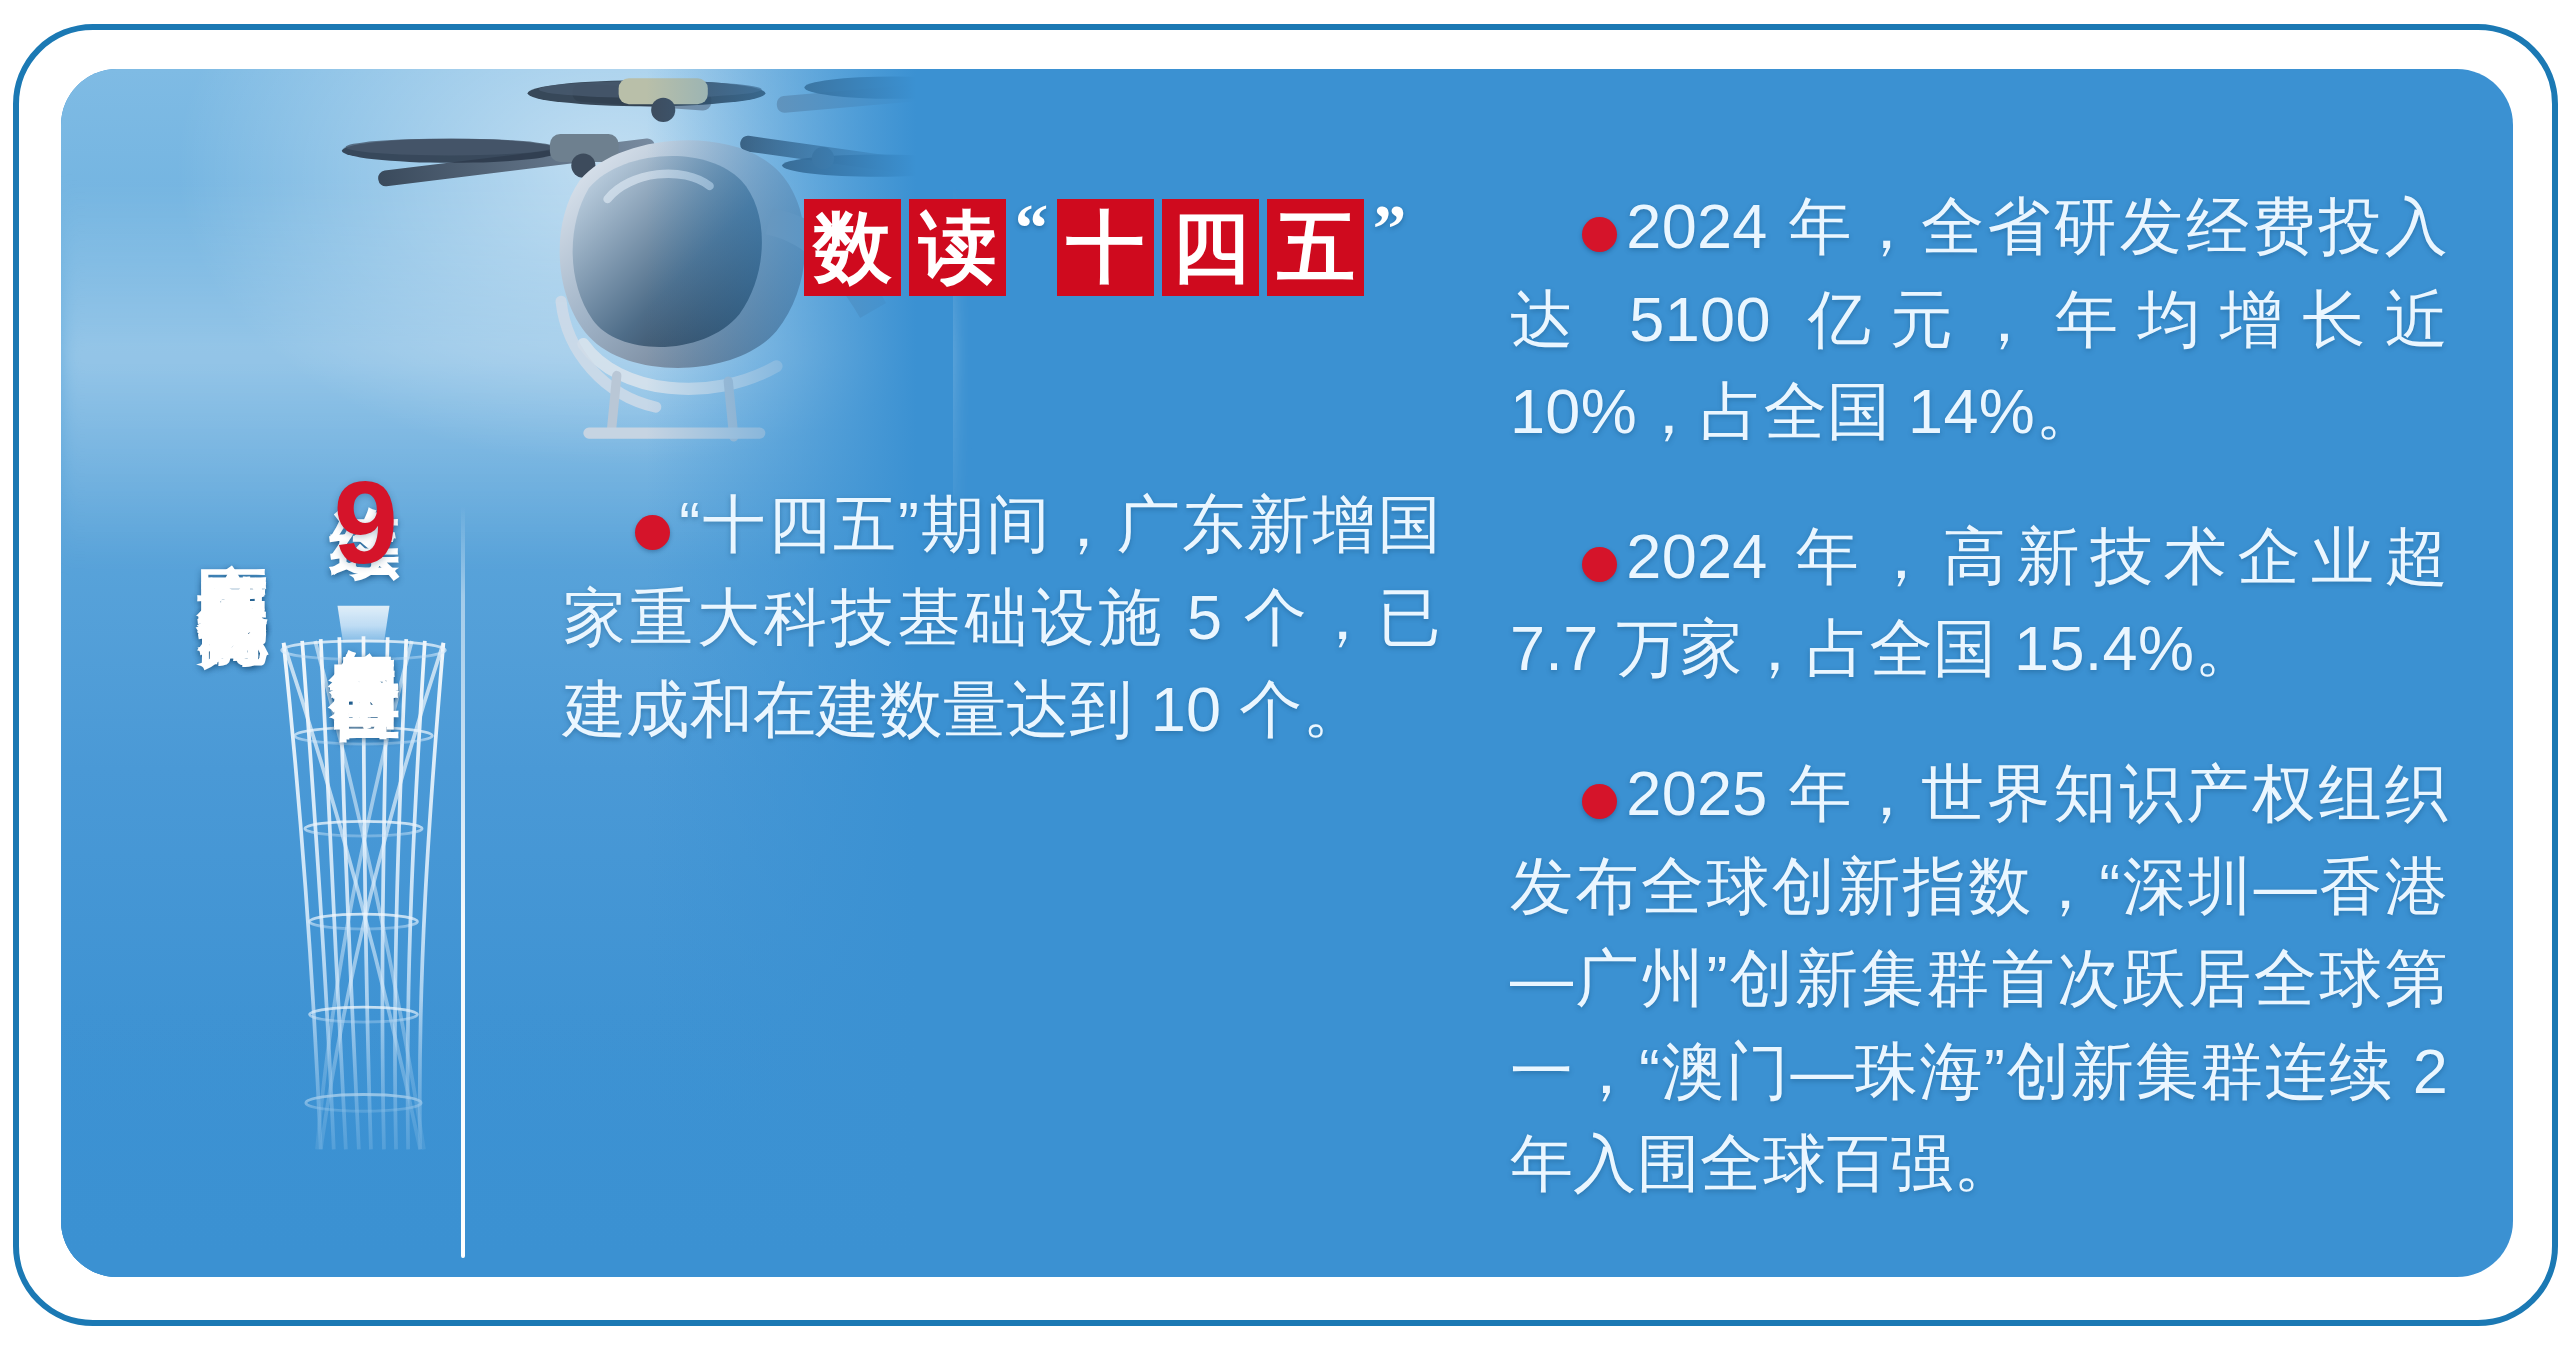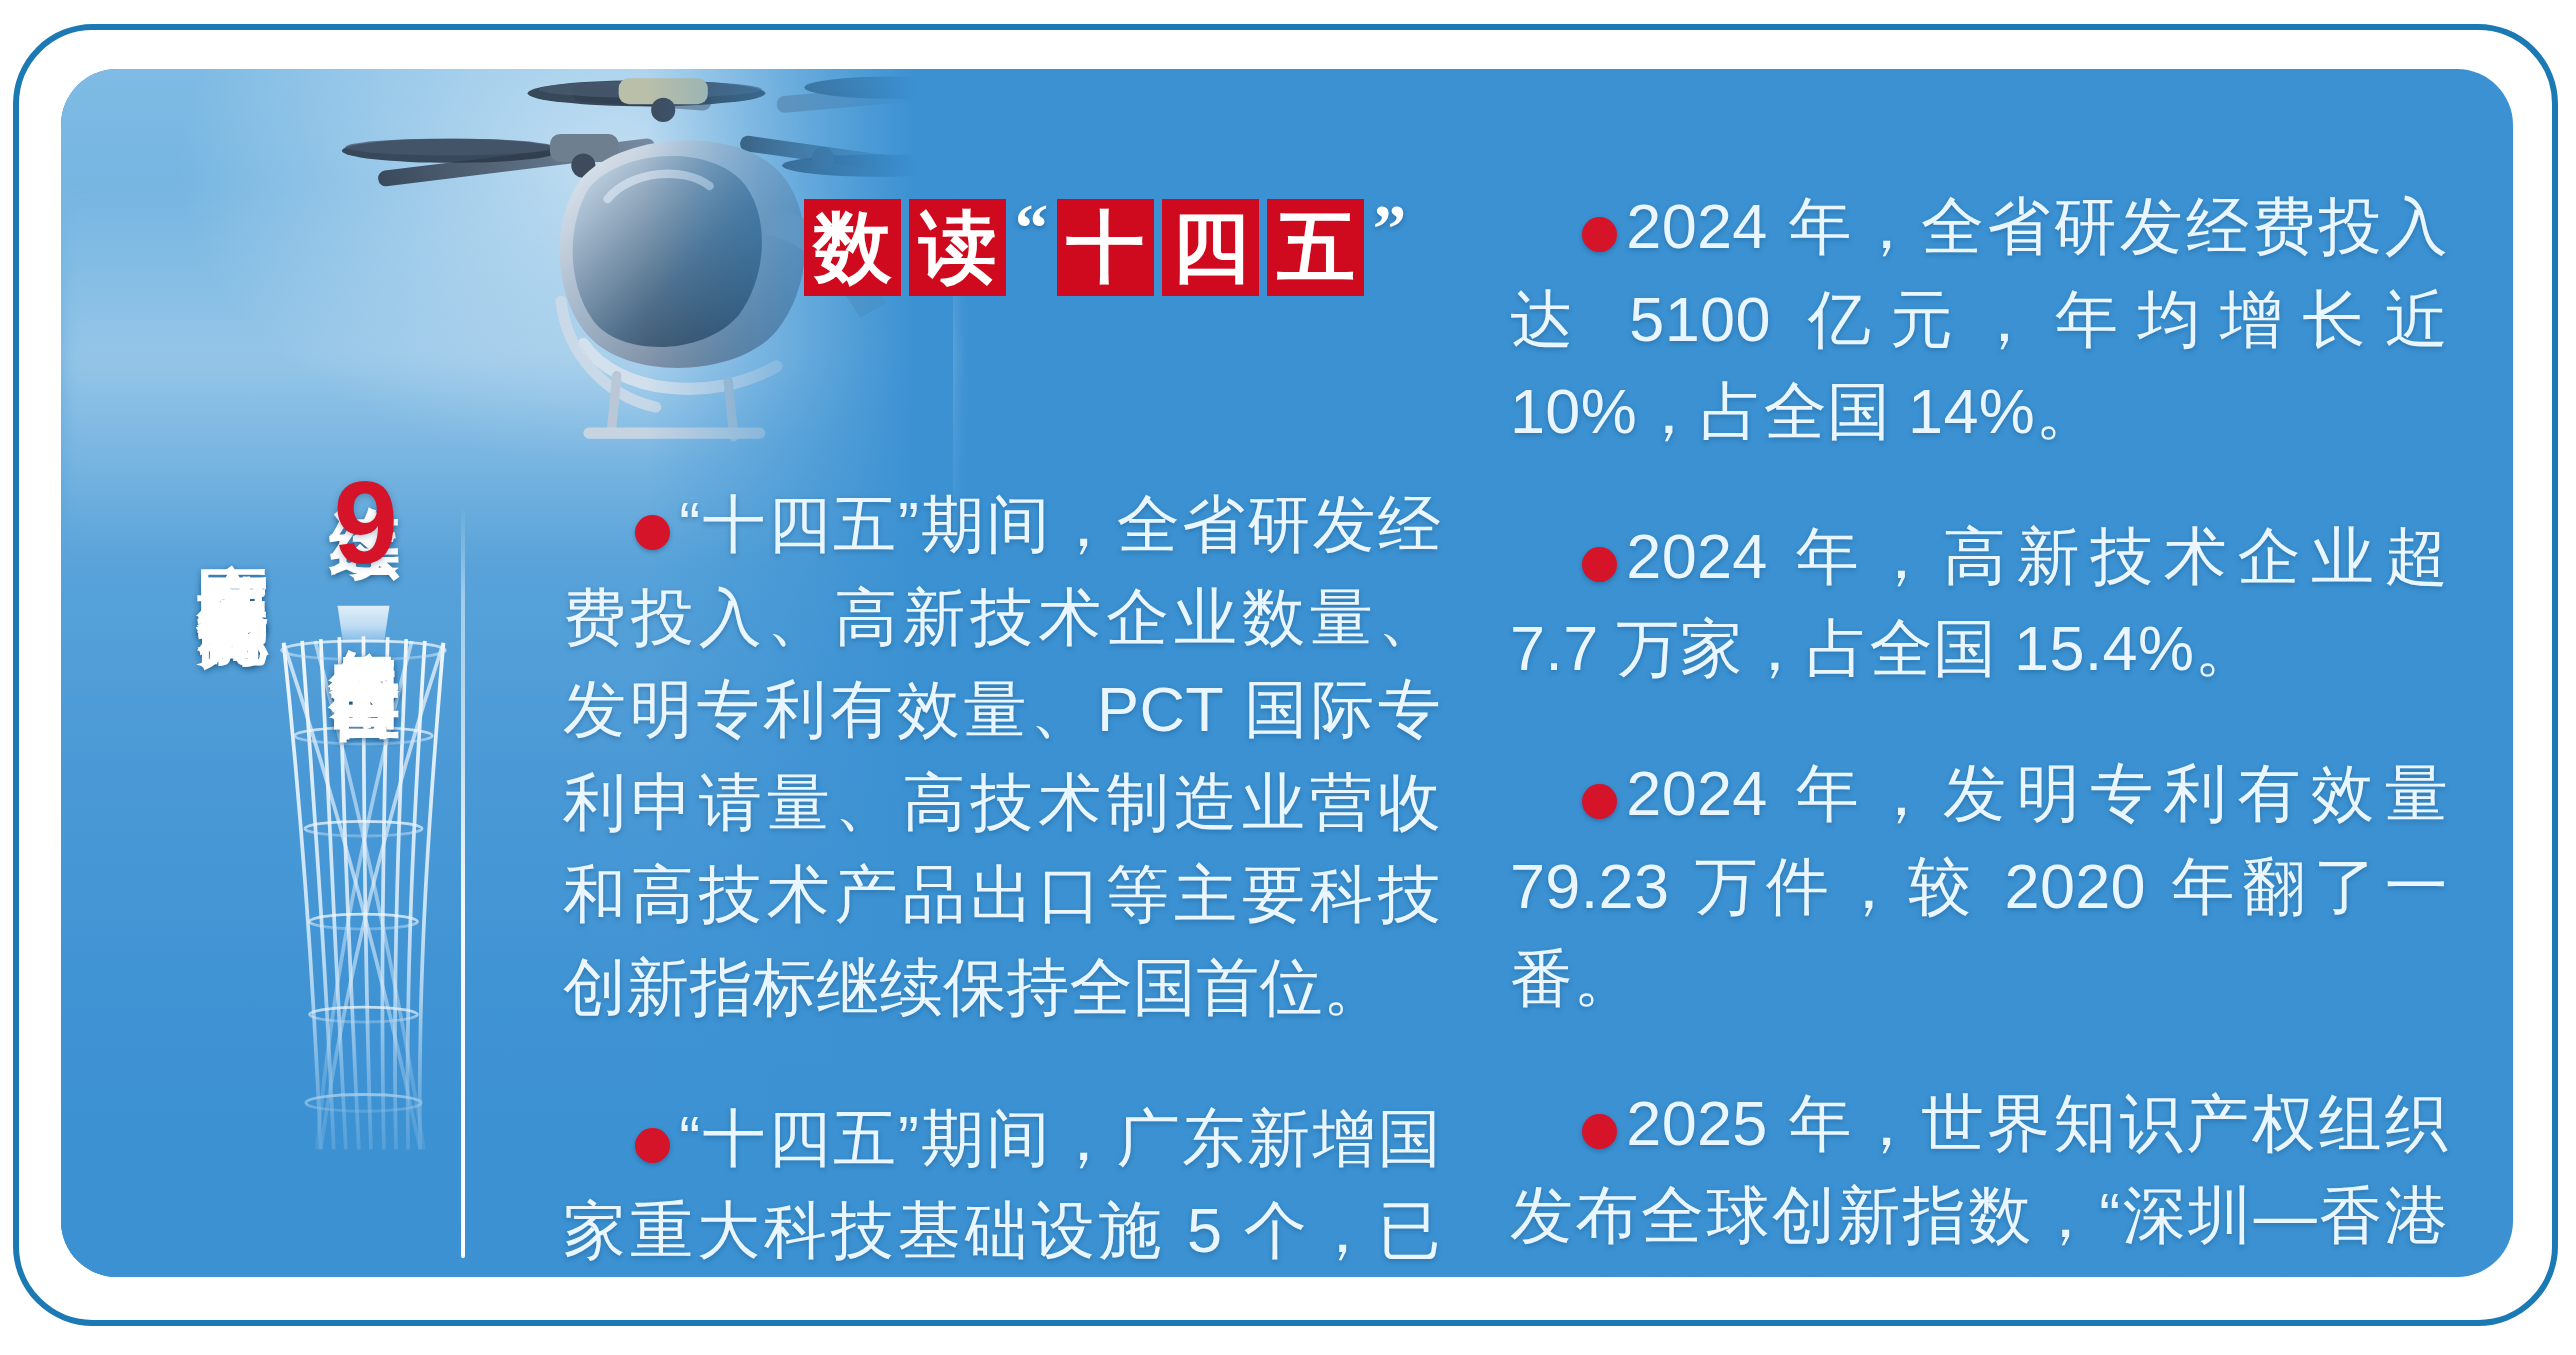--- a/index.html
+++ b/index.html
@@ -254,36 +254,30 @@
     <span class="tile">十</span>
     <span class="tile">四</span>
     <span class="tile">五</span>
     <span class="quote close">”</span>
   </div>
 
   <div id="column-divider"></div>
 
   <div class="col" id="col-left">
     <p class="para">
-      <span class="bullet"></span><span>“十四五”期间，全省研发经费投入、高新技术企业数量、发明专利有效量、PCT 国际专利申请量、高技术制造业营收和高技术产品出口等主要科技创新指标继续保持全国首位。</span>
-    </p>
-    <p class="para">
       <span class="bullet"></span><span>“十四五”期间，广东新增国家重大科技基础设施 5 个，已建成和在建数量达到 10 个。</span>
     </p>
   </div>
 
   <div class="col" id="col-right">
     <p class="para">
       <span class="bullet"></span><span>2024 年，全省研发经费投入达 5100 亿元，年均增长近 10%，占全国 14%。</span>
     </p>
     <p class="para">
       <span class="bullet"></span><span>2024 年，高新技术企业超 7.7 万家，占全国 15.4%。</span>
     </p>
     <p class="para">
-      <span class="bullet"></span><span>2024 年，发明专利有效量 79.23 万件，较 2020 年翻了一番。</span>
-    </p>
-    <p class="para">
       <span class="bullet"></span><span>2025 年，世界知识产权组织发布全球创新指数，“深圳—香港—广州”创新集群首次跃居全球第一，“澳门—珠海”创新集群连续 2 年入围全球百强。</span>
     </p>
   </div>
 
 </div>
 
 
 </body></html>

